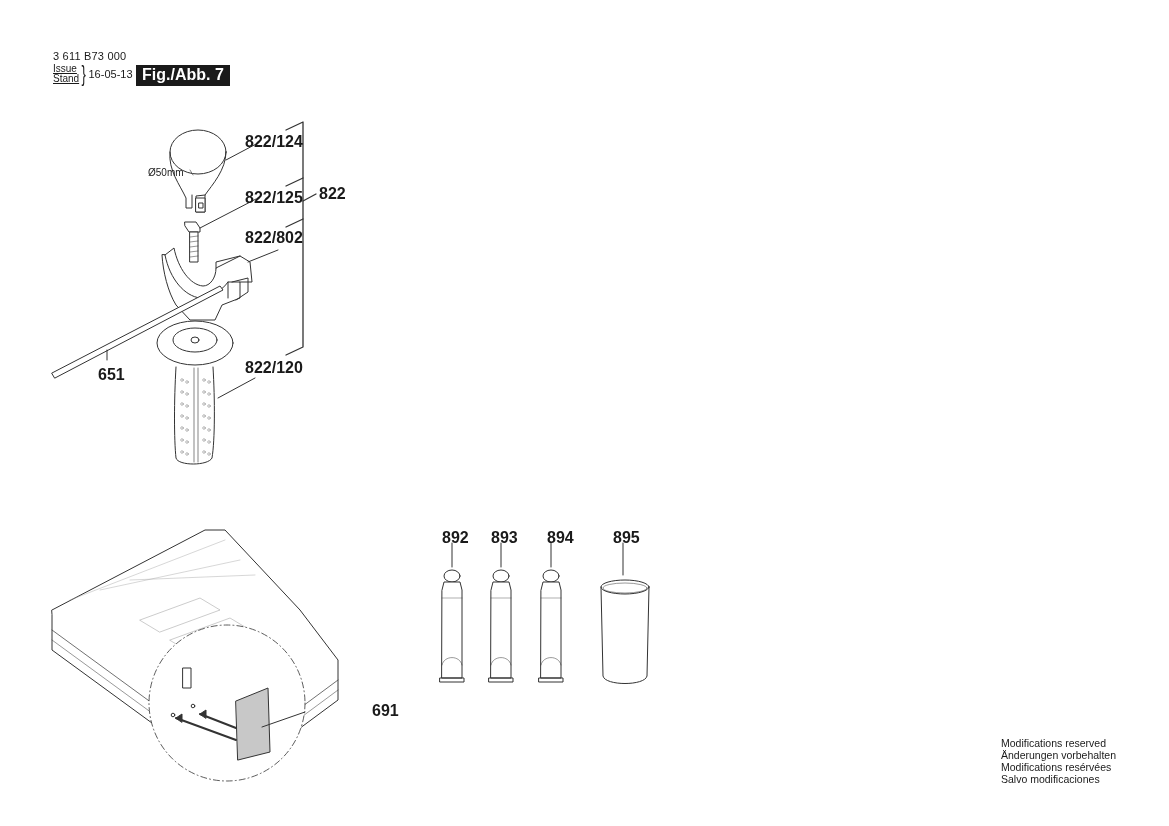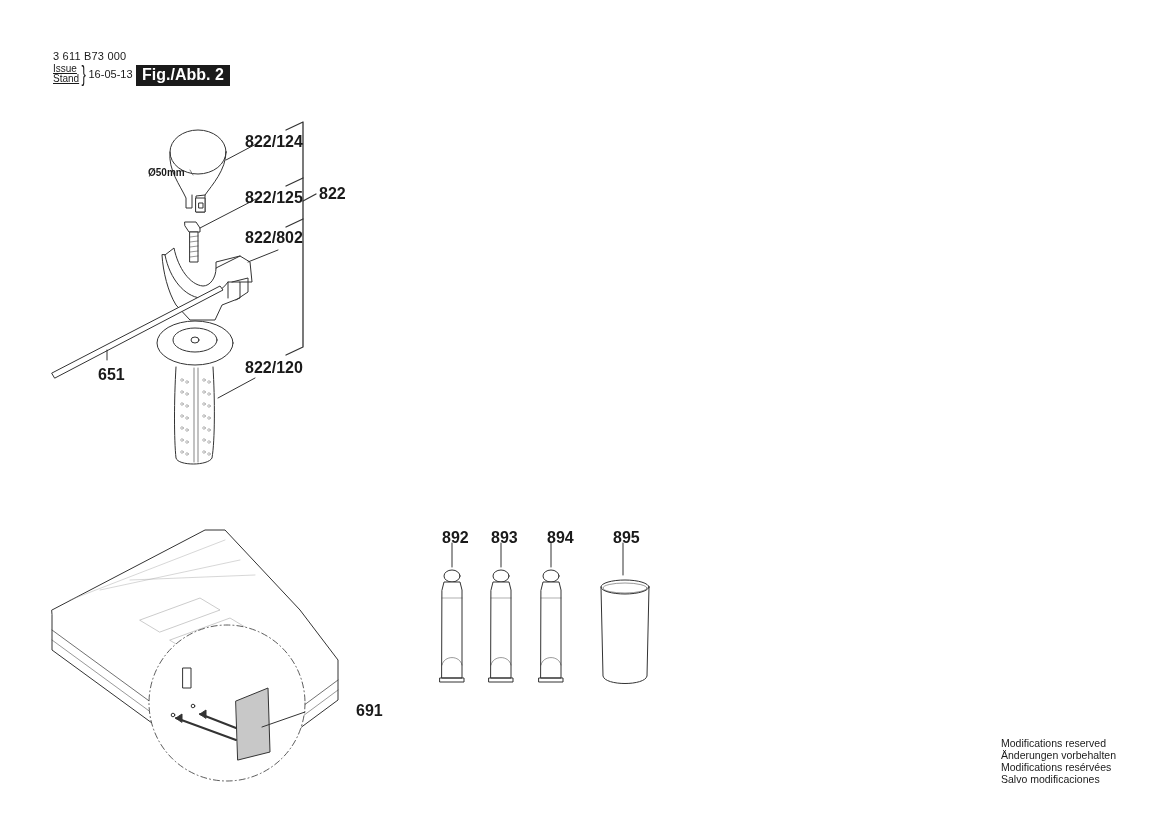--- a/index.html
+++ b/index.html
@@ -7,35 +7,35 @@
          font-family:"Liberation Sans", sans-serif; color:#1a1a1a; }
   .abs { position:absolute; }
   .docno { left:53px; top:50px; font-size:11px; letter-spacing:0.2px; }
   .issue { left:53px; top:64px; font-size:10px; line-height:10px; }
   .issue .lbl { display:inline-block; vertical-align:middle; text-align:left;text-decoration:underline; }
   .brace { display:inline-block; vertical-align:middle; font-size:22px; line-height:20px; margin:0 1px 0 1px; transform:scaleX(0.6); }
   .date { display:inline-block; vertical-align:middle; font-size:11px;text-align:center; }
   .figbox { left:136px; top:65px; background:#1a1a1a; color:#fff; font-weight:bold;
             font-size:16px; padding:1px 6px 2px 6px; line-height:18px; }
   .callout { font-size:16px; font-weight:bold; font-family:"Liberation Sans", sans-serif; }
-  .small { font-size:10px; font-weight:bold; }
+  .small { font-size:10px; font-weight:normal; }
   .mods { left:1001px; top:737px; font-size:10.5px; line-height:12px; }
   svg.art { position:absolute; left:0; top:0; }
 </style>
 </head>
 <body>
 
 <div class="abs docno">3 611 B73 000</div>
 <div class="abs issue">
   <span class="lbl">
     <span>Issue</span><br>
     <span>Stand</span>
   </span><span class="brace">}</span><span class="date">16-05-13</span>
 </div>
-<div class="abs figbox">Fig./Abb. 2</div>
+<div class="abs figbox">Fig./Abb. 7</div>
 
 <svg class="art" width="1169" height="826" viewBox="0 0 1169 826">
   <g fill="none" stroke="#333" stroke-width="1" stroke-linejoin="round" stroke-linecap="round">
 
     <g stroke="#333" stroke-width="1.3">
       <polyline points="286,130 303,122 303,347 286,355"></polyline>
       <line x1="286" y1="186" x2="303" y2="178"></line>
       <line x1="286" y1="227" x2="303" y2="219"></line>
       <line x1="303" y1="201" x2="316" y2="194"></line>
     </g>
@@ -169,21 +169,21 @@
   </g>
 </svg>
 
 <div class="abs callout" style="left:245px;top:133px;">822/124</div>
 <div class="abs callout small" style="left:148px;top:167px;">Ø50mm</div>
 <div class="abs callout" style="left:245px;top:189px;">822/125</div>
 <div class="abs callout" style="left:319px;top:185px;">822</div>
 <div class="abs callout" style="left:245px;top:229px;text-align:right;">822/802</div>
 <div class="abs callout" style="left:245px;top:359px;">822/120</div>
 <div class="abs callout" style="left:98px;top:366px;">651</div>
-<div class="abs callout" style="left:308px;top:702px;padding-left:48px;">691</div>
+<div class="abs callout" style="left:324px;top:702px;padding-left:48px;">691</div>
 <div class="abs callout" style="left:442px;top:529px;">892</div>
 <div class="abs callout" style="left:491px;top:529px;">893</div>
 <div class="abs callout" style="left:547px;top:529px;">894</div>
 <div class="abs callout" style="left:613px;top:529px;">895</div>
 
 <div class="abs mods">
   <div>Modifications reserved</div>
   <div>Änderungen vorbehalten</div>
   <div>Modifications resérvées</div>
   <div>Salvo modificaciones</div>

